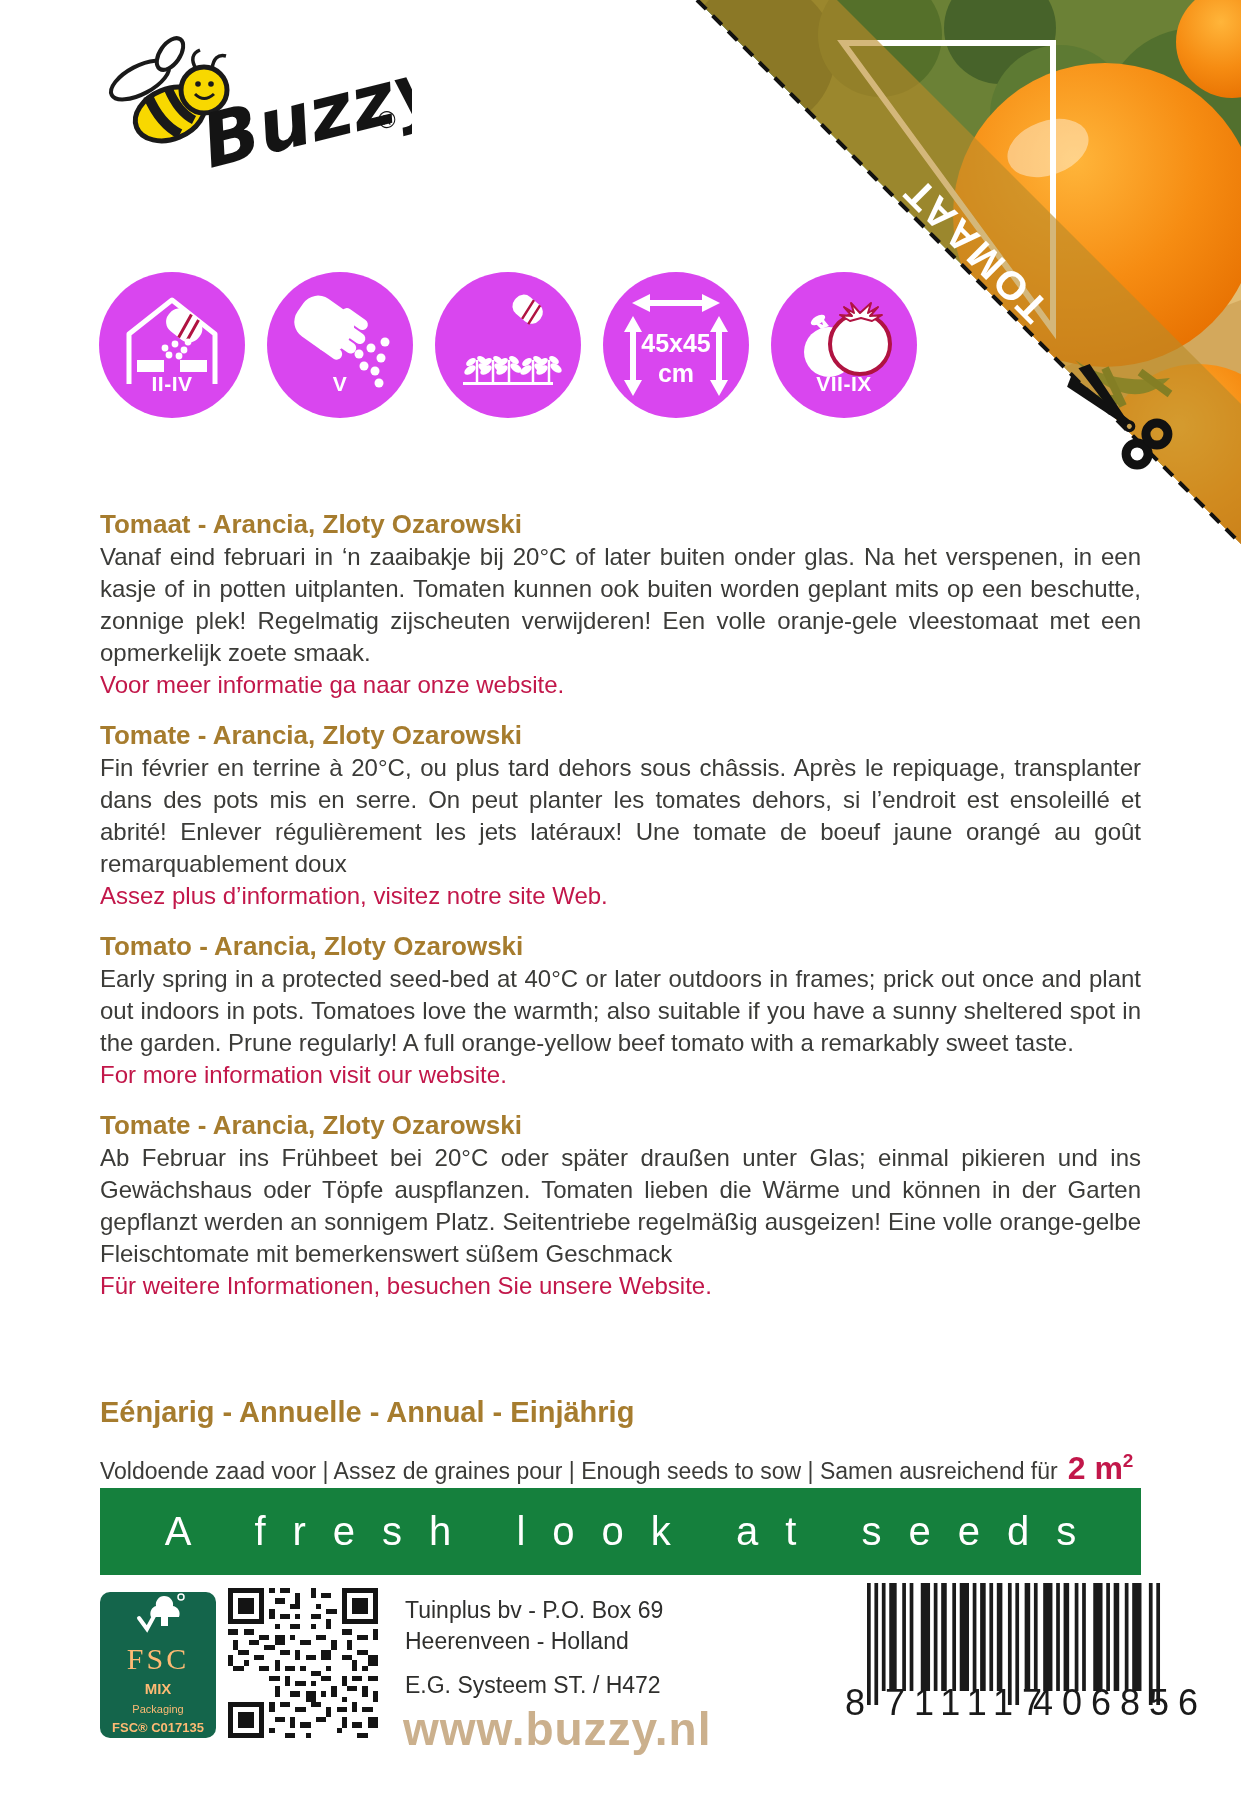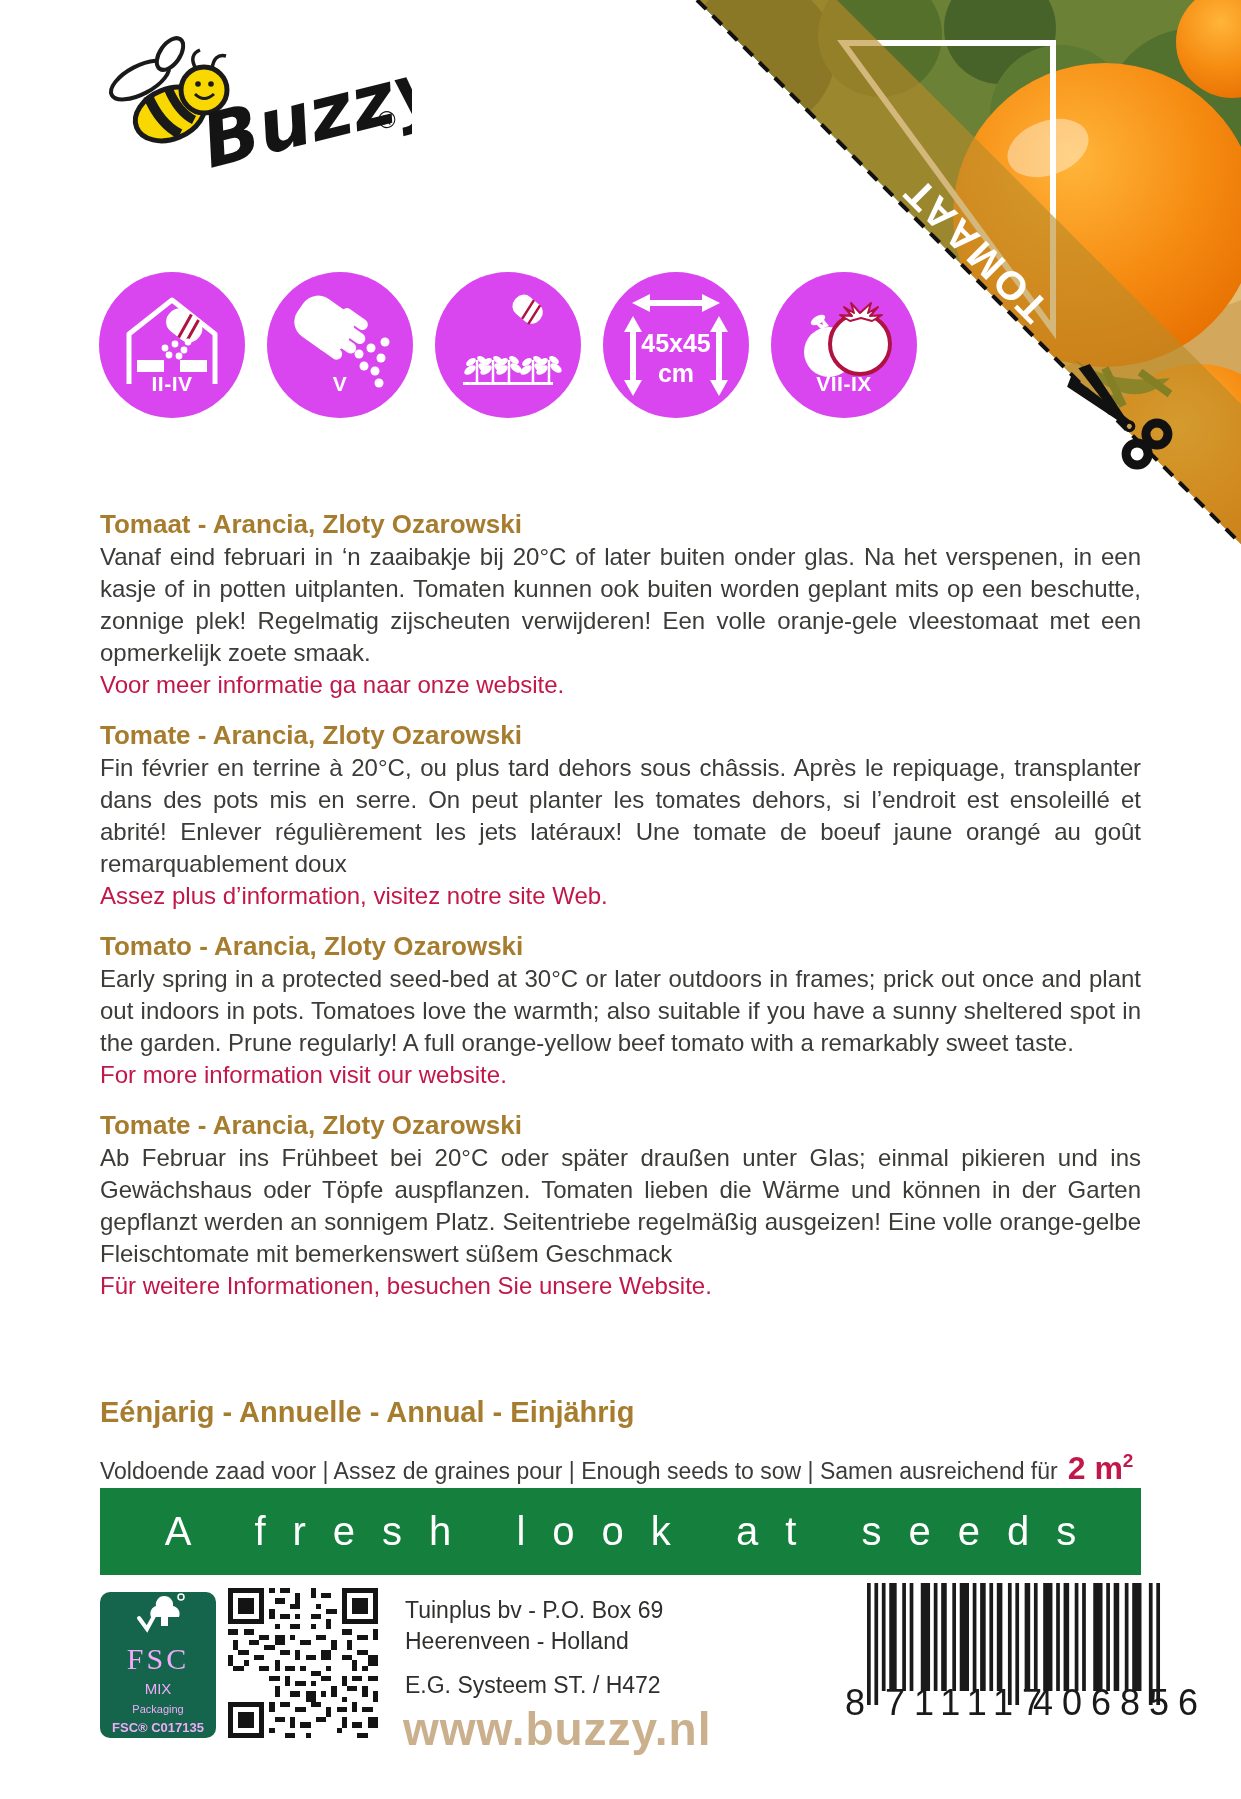--- a/index.html
+++ b/index.html
@@ -47,24 +47,24 @@
     display:flex;align-items:center;justify-content:center;
   }
   #banner span{
     color:#fff;font-size:40px;letter-spacing:27px;white-space:nowrap;
     padding-left:27px; 
   }
 
   
   #fsc{
     position:absolute;left:100px;top:1592px;width:116px;height:146px;background:#14654b;border-radius:10px;
-    display:flex;flex-direction:column;align-items:center;color:#f0abfc;
+    display:flex;flex-direction:column;align-items:center;color:#fdba74;
   }
   #fsc .fsc-name{font-family:"Liberation Serif",serif;font-size:30px;letter-spacing:3px;line-height:30px;margin-top:2px}
-  #fsc .fsc-mix{font-size:15px;font-weight:normal;margin-top:6px}
+  #fsc .fsc-mix{font-size:15px;font-weight:bold;margin-top:6px}
   #fsc .fsc-pack{font-size:11px;margin-top:6px}
   #fsc .fsc-cert{font-size:13px;font-weight:bold;margin-top:5px}
 
   #qr{position:absolute;left:228px;top:1588px;width:150px;height:150px}
 
   #addr{position:absolute;left:405px;top:1595px;font-size:23px;line-height:31px;color:#2f2f2d}
   #prodcode{position:absolute;left:405px;top:1672px;font-size:23px;color:#2f2f2d}
   #website{position:absolute;left:403px;top:1702px;font-size:46px;font-weight:bold;color:#cbb08d;letter-spacing:1px}
 
   #barcode{position:absolute;left:845px;top:1583px;width:350px;height:160px}
@@ -239,21 +239,21 @@
     <p class="sec-body">Vanaf eind februari in ‘n zaaibakje bij 20°C of later buiten onder glas. Na het verspenen, in een kasje of in potten uitplanten. Tomaten kunnen ook buiten worden geplant mits op een beschutte, zonnige plek! Regelmatig zijscheuten verwijderen! Een volle oranje-gele vleestomaat met een opmerkelijk zoete smaak.</p>
     <p class="sec-link">Voor meer informatie ga naar onze website.</p>
   </div>
   <div class="sec">
     <p class="sec-title">Tomate - Arancia, Zloty Ozarowski</p>
     <p class="sec-body">Fin février en terrine à 20°C, ou plus tard dehors sous châssis. Après le repiquage, transplanter dans des pots mis en serre. On peut planter les tomates dehors, si l’endroit est ensoleillé et abrité!  Enlever régulièrement les jets latéraux! Une tomate de boeuf jaune orangé au goût remarquablement doux</p>
     <p class="sec-link">Assez plus d’information, visitez notre site Web.</p>
   </div>
   <div class="sec">
     <p class="sec-title">Tomato - Arancia, Zloty Ozarowski</p>
-    <p class="sec-body">Early spring in a protected seed-bed at 30°C or later outdoors in frames; prick out once and plant out indoors in pots. Tomatoes love the warmth; also suitable if you have a sunny sheltered spot in the garden. Prune regularly! A full orange-yellow beef tomato with a remarkably sweet taste.</p>
+    <p class="sec-body">Early spring in a protected seed-bed at 40°C or later outdoors in frames; prick out once and plant out indoors in pots. Tomatoes love the warmth; also suitable if you have a sunny sheltered spot in the garden. Prune regularly! A full orange-yellow beef tomato with a remarkably sweet taste.</p>
     <p class="sec-link">For more information visit our website.</p>
   </div>
   <div class="sec">
     <p class="sec-title">Tomate - Arancia, Zloty Ozarowski</p>
     <p class="sec-body">Ab Februar ins Frühbeet bei 20°C oder später draußen unter Glas; einmal pikieren und ins Gewächshaus oder Töpfe auspflanzen. Tomaten lieben die Wärme und können in der Garten gepflanzt werden an sonnigem Platz. Seitentriebe regelmäßig ausgeizen! Eine volle orange-gelbe Fleischtomate mit bemerkenswert süßem Geschmack</p>
     <p class="sec-link">Für weitere Informationen, besuchen Sie unsere Website.</p>
   </div>
 </div>
 
 <p id="annual">Eénjarig - Annuelle - Annual - Einjährig</p>

